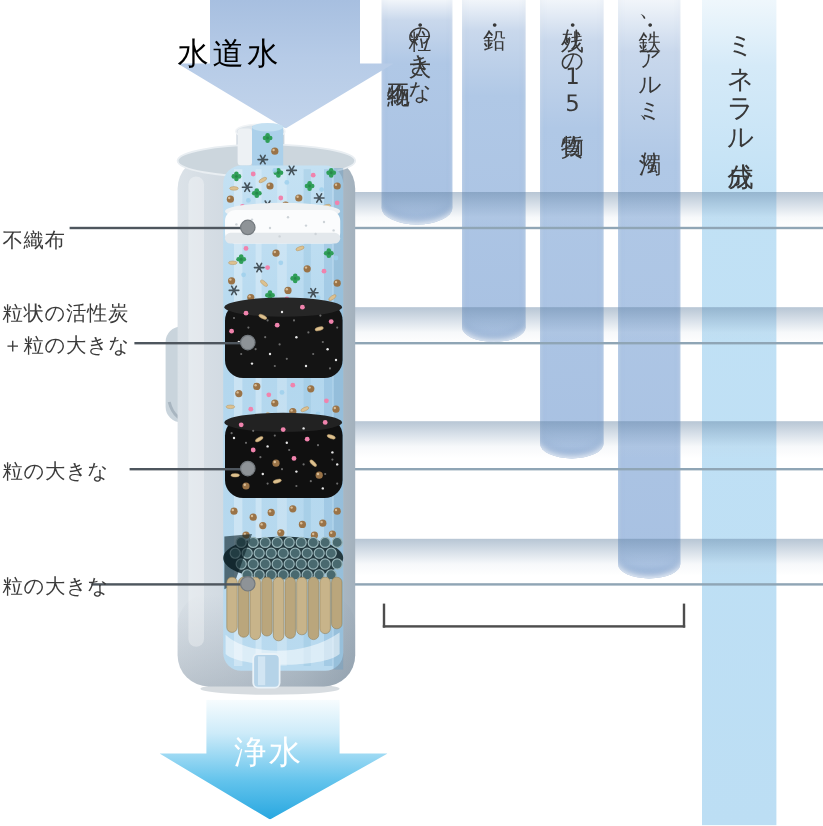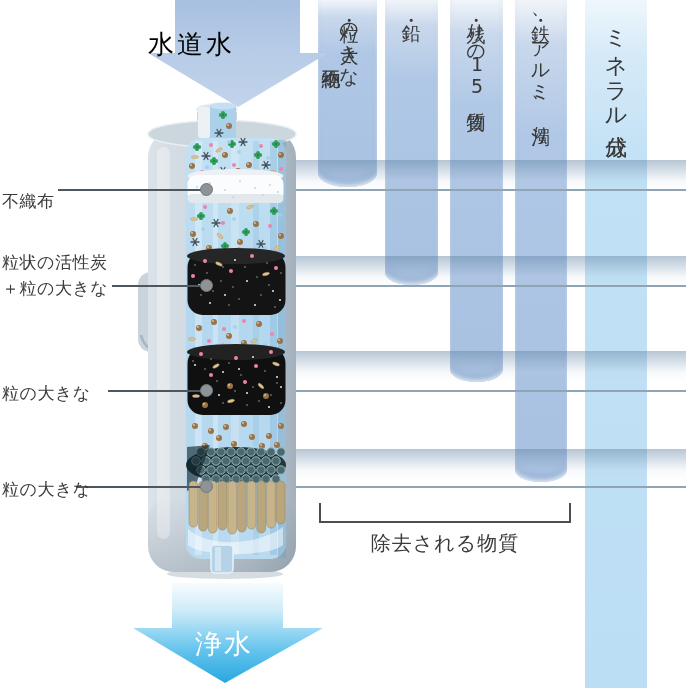--- a/index.html
+++ b/index.html
@@ -55,21 +55,21 @@
 
   
   .arrow-top{position:absolute;left:148px;top:0;width:180px;height:107px;z-index:4;
              background:linear-gradient(180deg,#a7bfe0 0%,#b6cbe7 45%,#c2d4eb 100%);
              clip-path:polygon(27px 0,152px 0,152px 53px,180px 53px,90px 107px,0 53px,27px 53px);}
   .arrow-top-label{position:absolute;left:148px;top:27px;width:186px;text-align:left;
                    font-size:26px;letter-spacing:3px;color:#000000;z-index:5;}
   .arrow-bottom{position:absolute;left:133px;top:583px;width:190px;height:100px;z-index:4;
                 background:linear-gradient(180deg,#f7fcfe 0%,#cdebf9 28%,#62c3ec 68%,#28a7e0 100%);
                 clip-path:polygon(39px 0,150px 0,150px 45px,190px 45px,92px 100px,0 45px,39px 45px);}
-  .arrow-bottom-label{position:absolute;left:133px;top:626px;width:182px;text-align:center;
+  .arrow-bottom-label{position:absolute;left:133px;top:609px;width:182px;text-align:center;
                       font-size:27px;letter-spacing:2px;color:#ffffff;z-index:5;}
 
   
   .cartridge{position:absolute;left:135px;top:95px;width:175px;height:485px;z-index:5;}
 </style>
 </head>
 <body>
 
 <div class="stage">
 
@@ -442,20 +442,19 @@
 
   <div class="flabel" id="flabel1">不織布</div>
   <div class="flabel" id="flabel2">
     <span>粒状の活性炭</span>
     <span>＋粒の大きな</span>
   </div>
   <div class="flabel" id="flabel3">粒の大きな</div>
   <div class="flabel" id="flabel4">粒の大きな</div>
 
   <div class="bracket"></div>
-  <div class="bracket-label">除去される物質</div>
 
   <div class="arrow-top"></div>
   <div class="arrow-top-label">水道水</div>
   <div class="arrow-bottom"></div>
   <div class="arrow-bottom-label">浄水</div>
 
 </div>
 
 </body></html>

